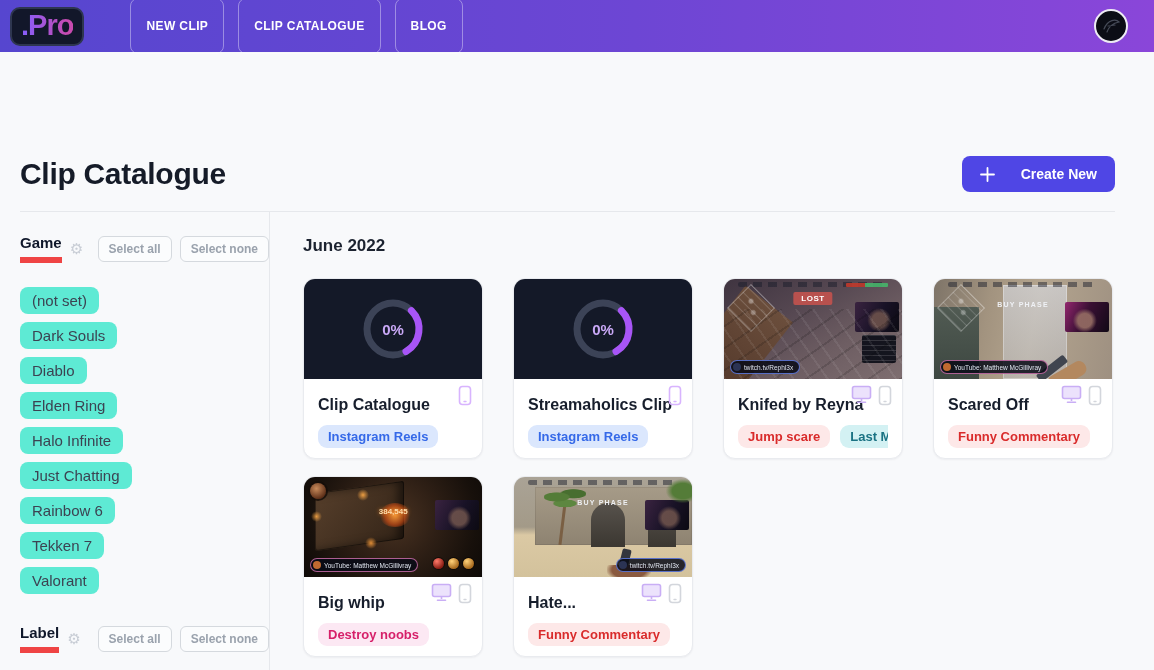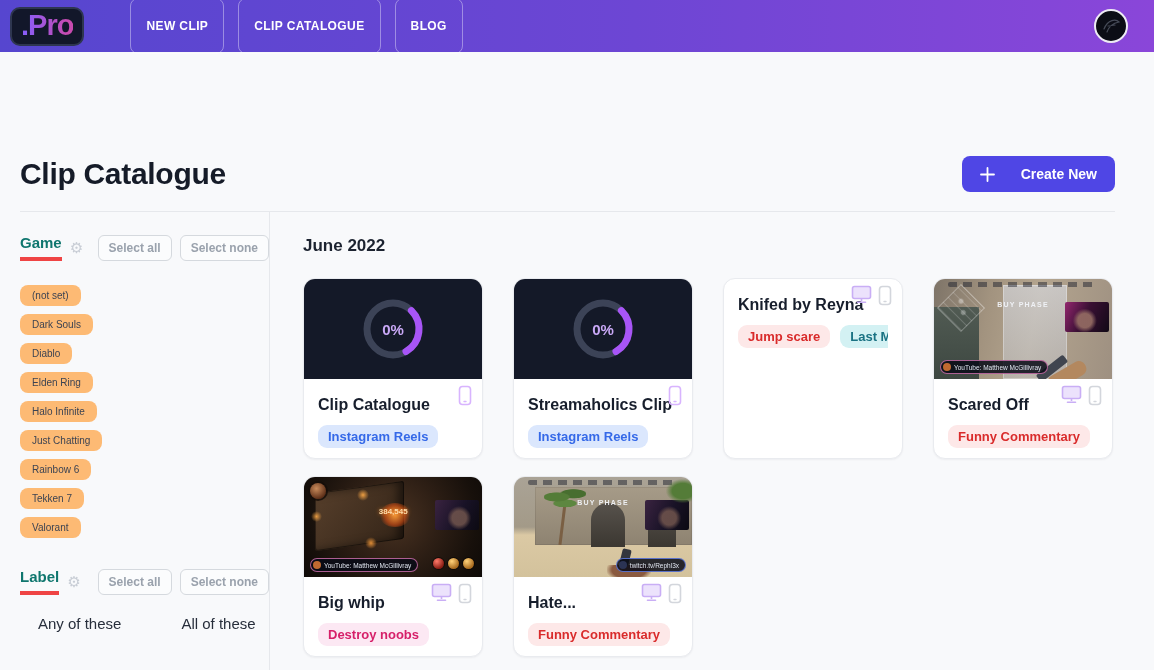--- a/index.html
+++ b/index.html
@@ -58,34 +58,34 @@
   }
   .header-divider { border:none; border-top:1px solid #e6e8ec; margin-top:19px; }
 
   
   .cols { display:flex; align-items:stretch; height: 459px; }
   .sidebar { width:250px; flex:0 0 250px; border-right:1px solid #e6e8ec; padding-top:22px; }
   .main { flex:1; padding: 24px 0 0 33px; }
 
   .filter-head { display:flex; align-items:center; }
   .filter-title {
-    font-size:15px; font-weight:700; color:#0f766e;
-    border-bottom:4px solid #ef4444; padding-bottom:6px;
+    font-size:15px; font-weight:700; color:#0f172a;
+    border-bottom:6px solid #ef4444; padding-bottom:6px;
   }
   .gear { color:#c8cdd5; font-size:15px; margin-left:8px; line-height:1; cursor:pointer; }
   .select-btns { margin-left:auto; display:flex; gap:8px; }
   .select-btn {
     background:#fbfcfd; border:1px solid #d5d9de; border-radius:6px;
     color:#9aa2ad; font-family:inherit; font-size:12px; font-weight:600;
     padding:5px 10px; cursor:pointer;
   }
   .chip-list { margin-top:24px; }
   .chip {
-    display:table; background:#fdba74; border-radius:8px;
-    color:#3c4352; font-size:10px; padding:5px 12px;
+    display:table; background:#5eead4; border-radius:8px;
+    color:#3c4352; font-size:15px; padding:5px 12px;
     margin-bottom:8px; cursor:pointer;
   }
   .label-section { margin-top:30px; }
   .radio-row { margin-top:20px; display:flex; align-items:center; font-size:15px; color:#272e3b; }
   .radio-label { margin-left:18px; cursor:pointer; }
   .radio-label.first { margin-right:42px; }
 
   
   .month-heading { font-size:17px; font-weight:700; color:#1c2330; }
   .cards-grid {
@@ -368,20 +368,33 @@
               </svg>
             </div>
             <div class="card-title">Streamaholics Clip</div>
             <div class="tags-row">
               <span class="tag tag-blue">Instagram Reels</span>
             </div>
           </div>
         </div>
 
         <div class="card">
+          <div class="thumb scene-valorant-lost">
+            <div class="beam"></div>
+            <div class="hud"></div>
+            <div class="hbar"></div>
+            <div class="minimap"></div>
+            <div class="badge-lost">LOST</div>
+            <div class="fc"></div>
+            <div class="stream-panel"></div>
+            <div class="wm">
+              <span class="dot"></span>
+              <span>twitch.tv/Rephl3x</span>
+            </div>
+          </div>
           <div class="card-body">
             <div class="fmt-icons">
               <svg width="21" height="19" viewBox="0 0 21 19">
                 <rect x="1.5" y="1.5" width="18" height="12" rx="2" stroke="#c9aef5" stroke-width="1.6" fill="#ece2fc"></rect>
                 <line x1="10.5" y1="13.5" x2="10.5" y2="16" stroke="#c9aef5" stroke-width="1.6"></line>
                 <line x1="6.5" y1="17.2" x2="14.5" y2="17.2" stroke="#c9aef5" stroke-width="1.6" stroke-linecap="round"></line>
               </svg>
               <svg width="14" height="21" viewBox="0 0 14 21">
                 <rect x="1.5" y="1.5" width="11" height="18" rx="3" stroke="#d3d6dc" stroke-width="1.6" fill="none"></rect>
                 <line x1="6" y1="16.5" x2="8" y2="16.5" stroke="#d3d6dc" stroke-width="1.4" stroke-linecap="round"></line>

